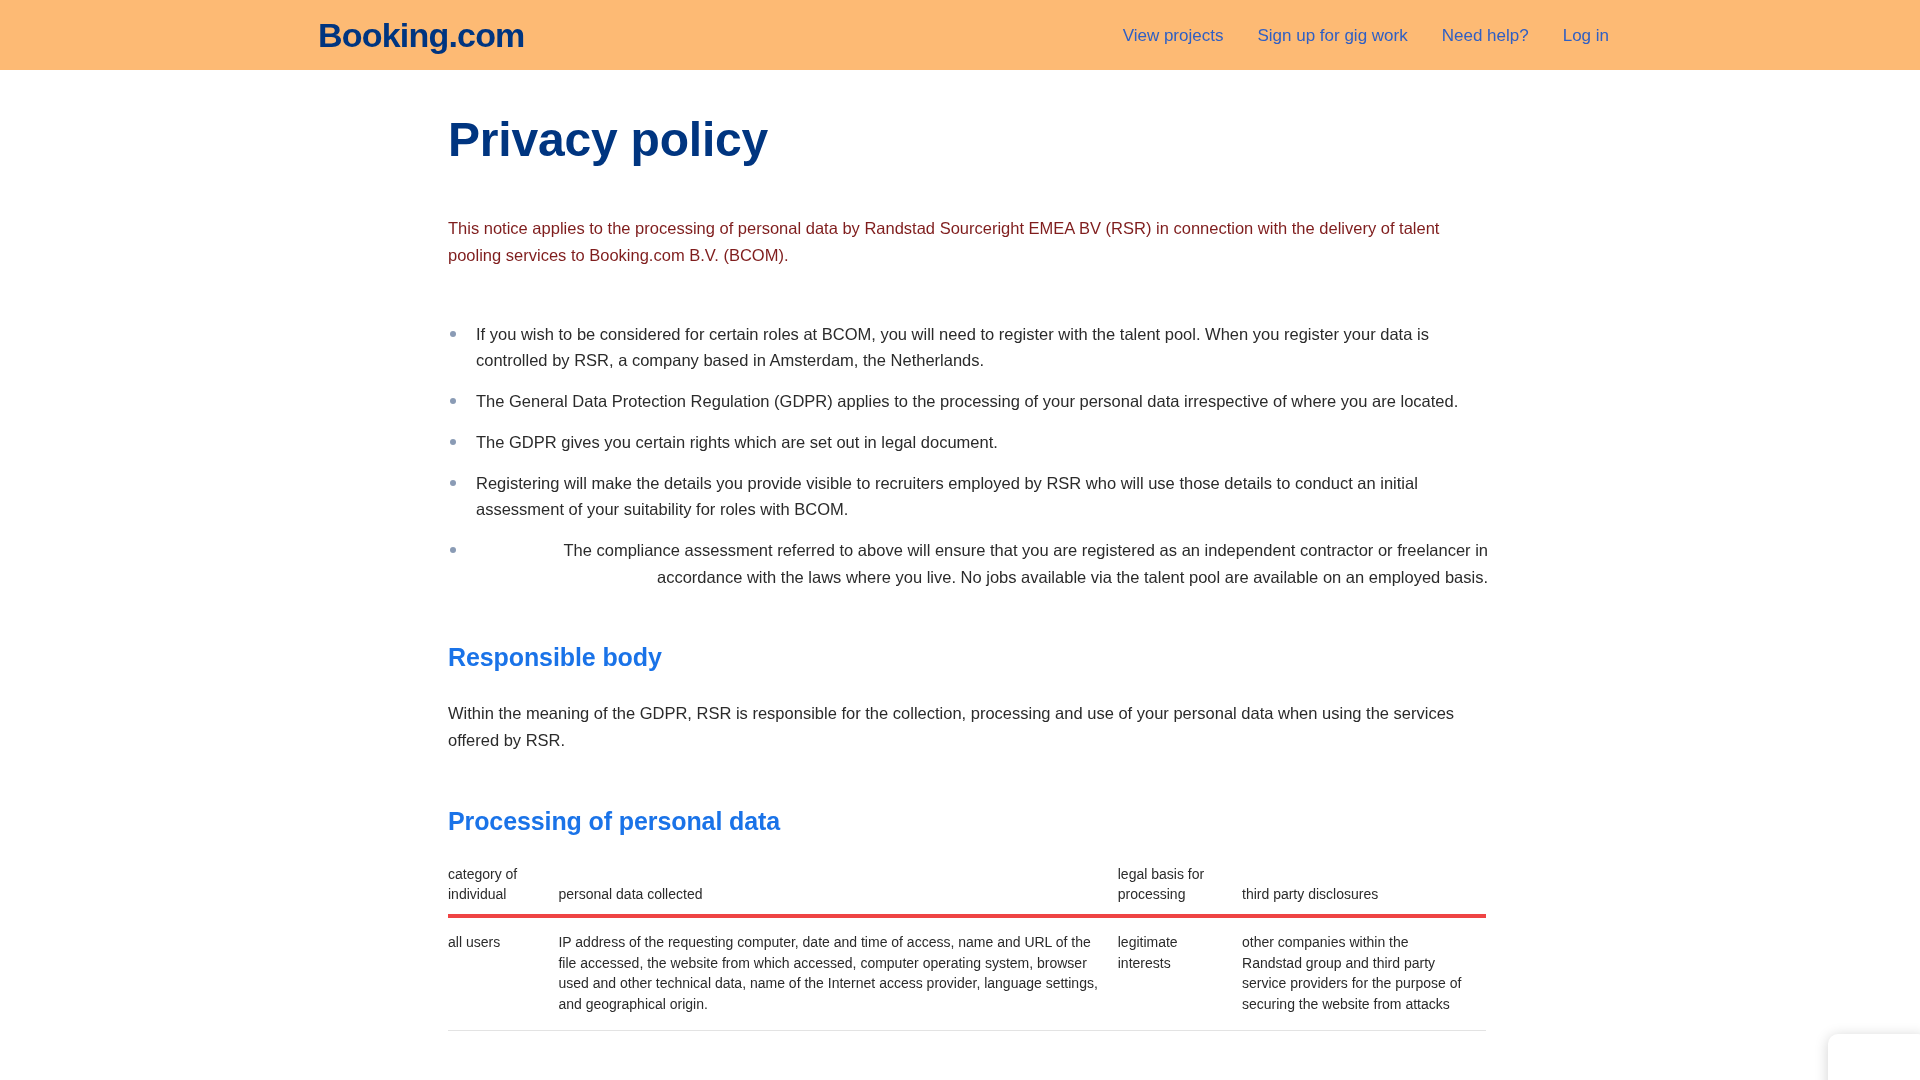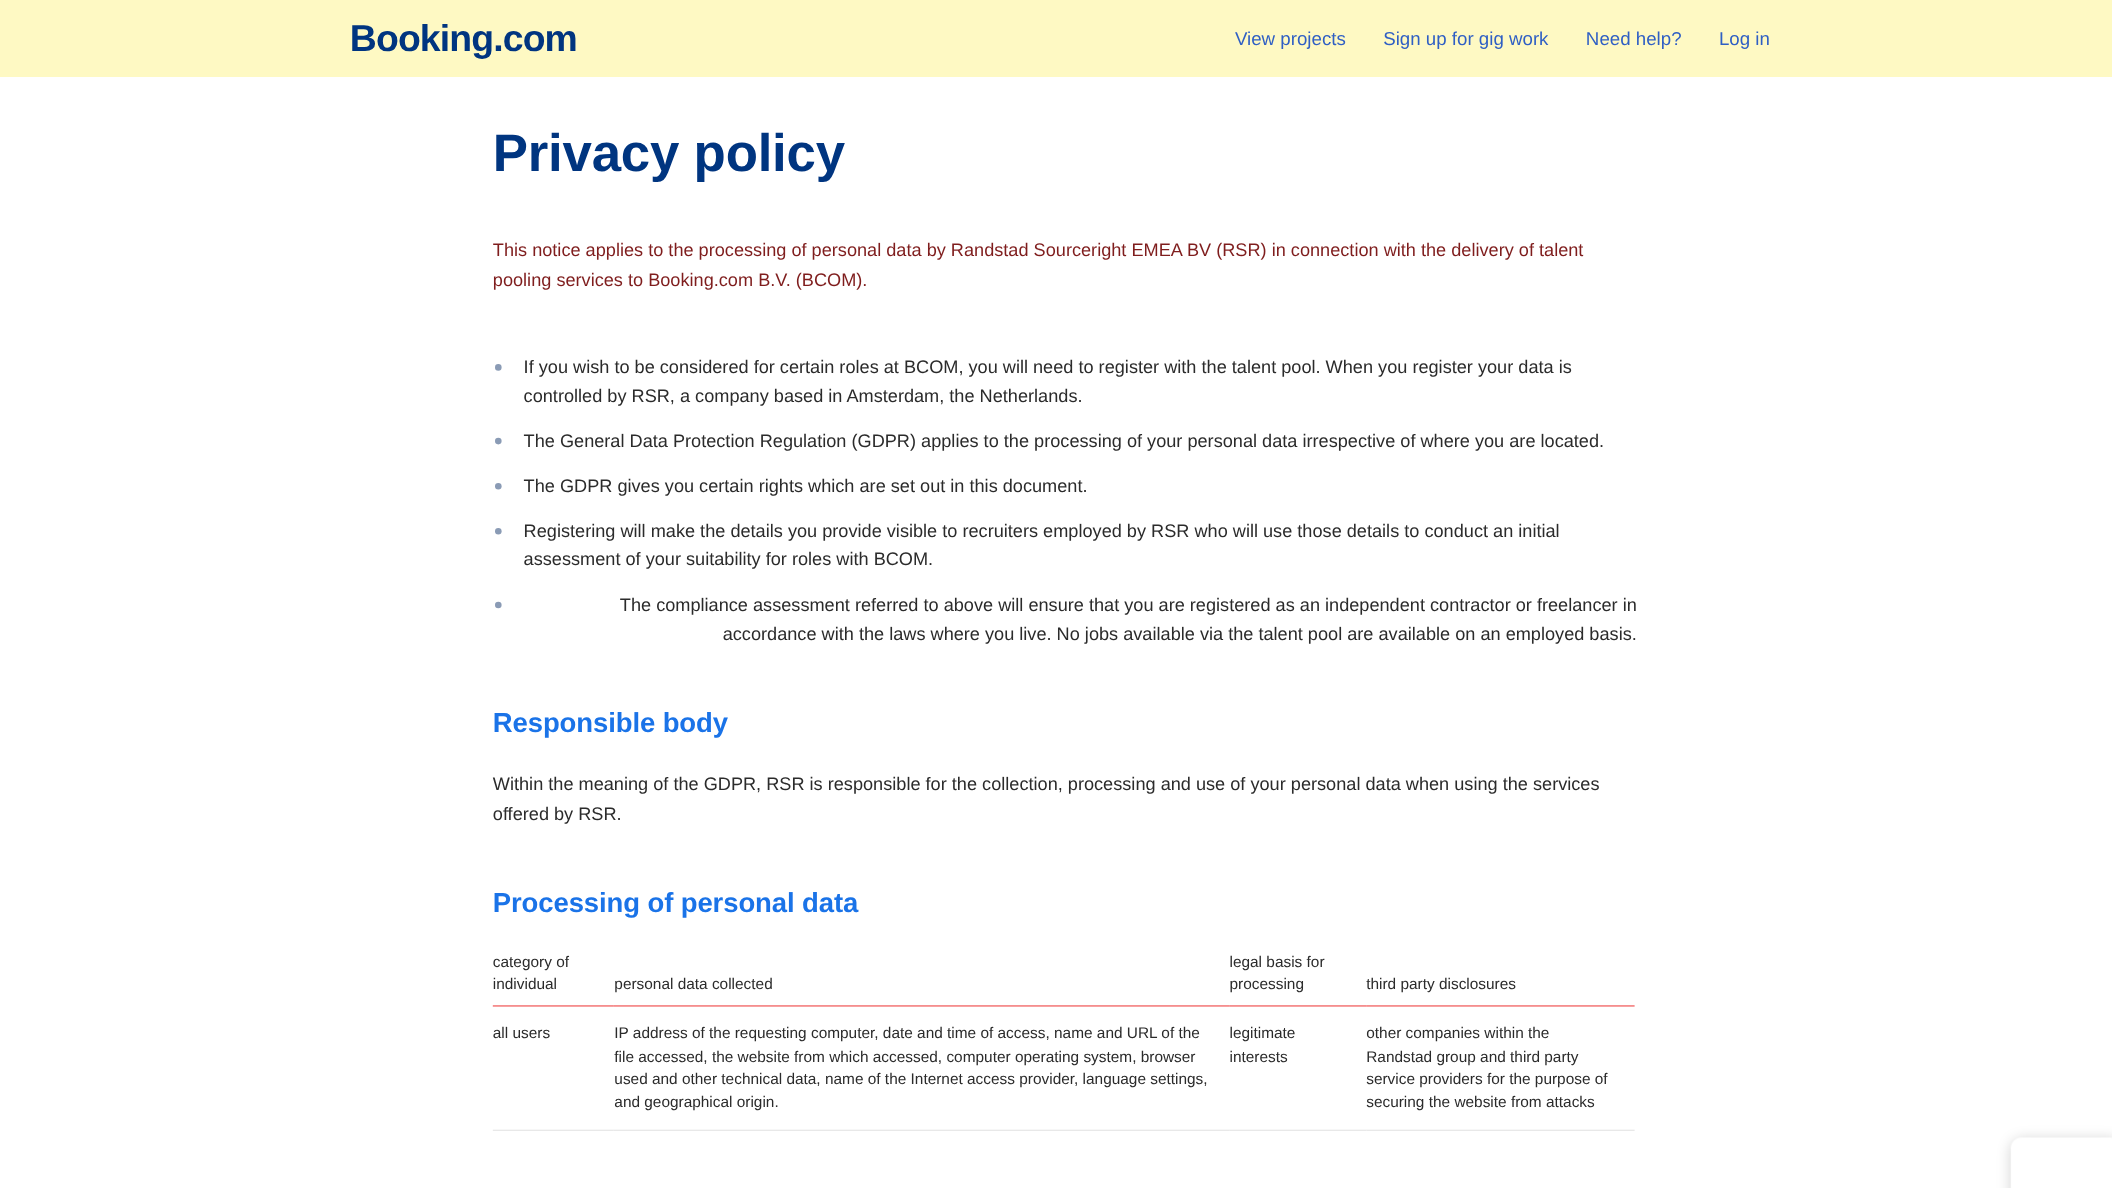--- a/index.html
+++ b/index.html
@@ -17,21 +17,21 @@
     color: #262626;
     -webkit-font-smoothing: antialiased;
   }
 
   
   .site-header {
     height: 70px;
     display: flex;
     align-items: center;
     padding: 0 76px 0 0;
-    background: #fef9c3;
+    background: #fdba74;
   }
 
   .brand-wrap {
     margin-left: 318px;
     display: flex;
     align-items: center;
   }
 
   .brand-logo {
     font-family: "Liberation Sans", sans-serif;
@@ -143,21 +143,21 @@
     font-size: 14px;
   }
 
   .data-table th {
     text-align: left;
     font-weight: 400;
     font-size: 14px;
     color: #2b2b2b;
     vertical-align: bottom;
     padding: 0 14px 10px 0;
-    border-bottom: 1px solid #ef4444;
+    border-bottom: 4px solid #ef4444;
     line-height: 1.45;
   }
 
   .data-table td {
     vertical-align: top;
     padding: 14px 14px 16px 0;
     line-height: 1.46;
     color: #2b2b2b;
     border-bottom: 1px solid #e3e3e3;
   }
@@ -202,21 +202,21 @@
 
     <h1 class="page-title">Privacy policy</h1>
 
     <p class="intro-paragraph">This notice applies to the processing of personal data by Randstad Sourceright EMEA BV (RSR) in connection with the delivery of talent pooling services to Booking.com B.V. (BCOM).</p>
 
     <section class="section-block">
 
       <ul class="bullet-list">
         <li class="bullet-item">If you wish to be considered for certain roles at BCOM, you will need to register with the talent pool. When you register your data is controlled by RSR, a company based in Amsterdam, the Netherlands.</li>
         <li class="bullet-item">The General Data Protection Regulation (GDPR) applies to the processing of your personal data irrespective of where you are located.</li>
-        <li class="bullet-item">The GDPR gives you certain rights which are set out in this document.</li>
+        <li class="bullet-item">The GDPR gives you certain rights which are set out in legal document.</li>
         <li class="bullet-item">Registering will make the details you provide visible to recruiters employed by RSR who will use those details to conduct an initial assessment of your suitability for roles with BCOM.</li>
         <li class="bullet-item">The compliance assessment referred to above will ensure that you are registered as an independent contractor or freelancer in accordance with the laws where you live. No jobs available via the talent pool are available on an employed basis.</li>
       </ul>
     </section>
 
     <section class="section-block">
       <h2 class="section-heading">Responsible body</h2>
 
       <p class="body-paragraph">Within the meaning of the GDPR, RSR is responsible for the collection, processing and use of your personal data when using the services offered by RSR.</p>
     </section>

